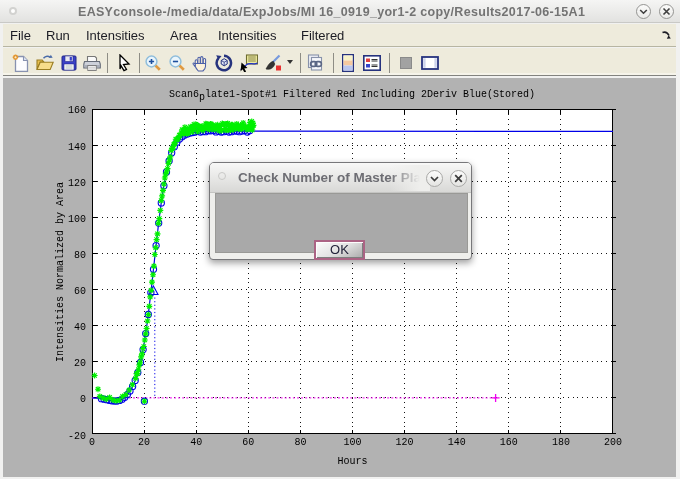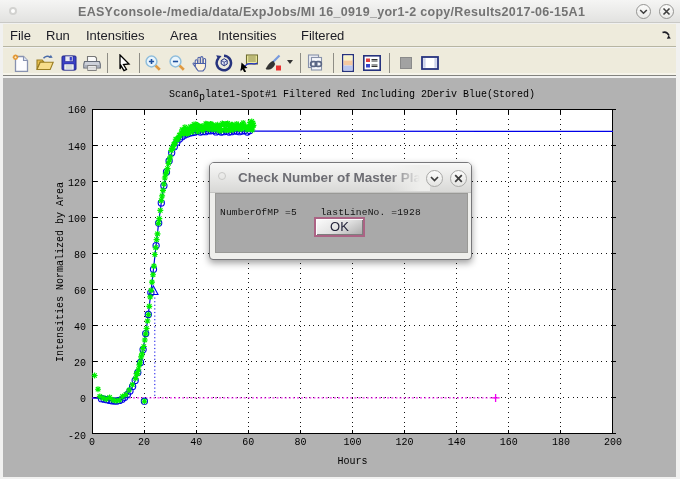--- a/index.html
+++ b/index.html
@@ -14,21 +14,21 @@
 .dd{position:absolute;width:0;height:0;border-left:3.5px solid transparent;border-right:3.5px solid transparent;border-top:4px solid #333}
 #fig{position:absolute;left:3px;top:78px;width:673px;height:399px;background:#b2b2b2}
 svg text{font-family:"Liberation Mono",monospace;font-size:10px;fill:#000}
 #dlg{position:absolute;left:209px;top:162px;width:263px;height:98px;background:#efefec;border:1px solid #77777a;border-radius:5px 5px 4px 4px;box-shadow:0 3px 7px rgba(0,0,0,0.38)}
 #dlgtitle{position:absolute;left:0;top:0;width:100%;height:30px;background:linear-gradient(#f8f8f7,#d8d8d6);border-radius:4px 4px 0 0;border-bottom:1px solid #c4c4c2}
 #dlgtext{position:absolute;left:28px;top:7px;font-size:13.5px;font-weight:bold;color:#6d6d73;white-space:nowrap;width:190px;overflow:hidden}
 #dlgfade{position:absolute;left:180px;top:2px;width:40px;height:26px;background:linear-gradient(to right,rgba(238,238,236,0),rgba(238,238,236,1) 75%)}
 .dbtn{position:absolute;top:7px;width:17px;height:17px;border-radius:50%;border:1px solid #a9a9a7;background:linear-gradient(#fcfcfb,#e4e4e2)}
 #dlgbody{position:absolute;left:5px;top:30px;width:253px;height:60px;background:#a9a9a9;border:1px solid #999996}
 #dlgmsg{position:absolute;left:4px;top:13px;font-family:"Liberation Mono",monospace;font-size:9.6px;letter-spacing:0.15px;color:#141414;white-space:pre}
-#okbtn{position:absolute;left:98px;top:23px;width:51px;height:20px;border:2px solid #ab6384;background:linear-gradient(150deg,#fcfcfc,#e2e2e2 50%,#a9a9a9);box-shadow:inset 1px 1px 0 #fdfdfd,inset -1px -1px 0 #7e7e7e;text-align:center;font-size:13px;color:#23233a;line-height:16px}
+#okbtn{position:absolute;left:98px;top:46px;width:51px;height:20px;border:2px solid #ab6384;background:linear-gradient(150deg,#fcfcfc,#e2e2e2 50%,#a9a9a9);box-shadow:inset 1px 1px 0 #fdfdfd,inset -1px -1px 0 #7e7e7e;text-align:center;font-size:13px;color:#23233a;line-height:16px}
 </style></head><body>
 <div id="win">
  <div id="titlebar">
   <div style="position:absolute;left:9px;top:7px;width:8px;height:8px;border-radius:50%;border:2px solid #d2d2d0;background:#fff"></div>
   <div id="title">EASYconsole-/media/data/ExpJobs/MI 16_0919_yor1-2 copy/Results2017-06-15A1</div>
   <div class="circbtn" style="left:636px;top:4px;width:15px;height:15px"></div>
   <svg style="position:absolute;left:636px;top:4px" width="15" height="15">
         <path d="M4.2 6l3.3 3.2L10.8 6" fill="none" stroke="#3f3f3f" stroke-width="1.6"></path>
       </svg>
   <div class="circbtn" style="left:659px;top:4px;width:15px;height:15px"></div>
@@ -317,17 +317,16 @@
    <div class="dbtn" style="left:216px"></div>
    <svg style="position:absolute;left:216px;top:7px" width="17" height="17">
           <path d="M5 7l3.5 3.5L12 7" fill="none" stroke="#3c3c3c" stroke-width="1.7"></path>
         </svg>
    <div class="dbtn" style="left:240px"></div>
    <svg style="position:absolute;left:240px;top:7px" width="17" height="17">
           <path d="M5.2 5.2l6.6 6.6M5.2 11.8l6.6-6.6" fill="none" stroke="#3c3c3c" stroke-width="1.7"></path>
         </svg>
   </div>
   <div id="dlgbody">
-   <div id="dlgmsg">NumberOfMP =5    lastLineNo. =1928</div>
    <div id="okbtn">OK</div>
   </div>
  </div>
 </div>
 
 </body></html>

